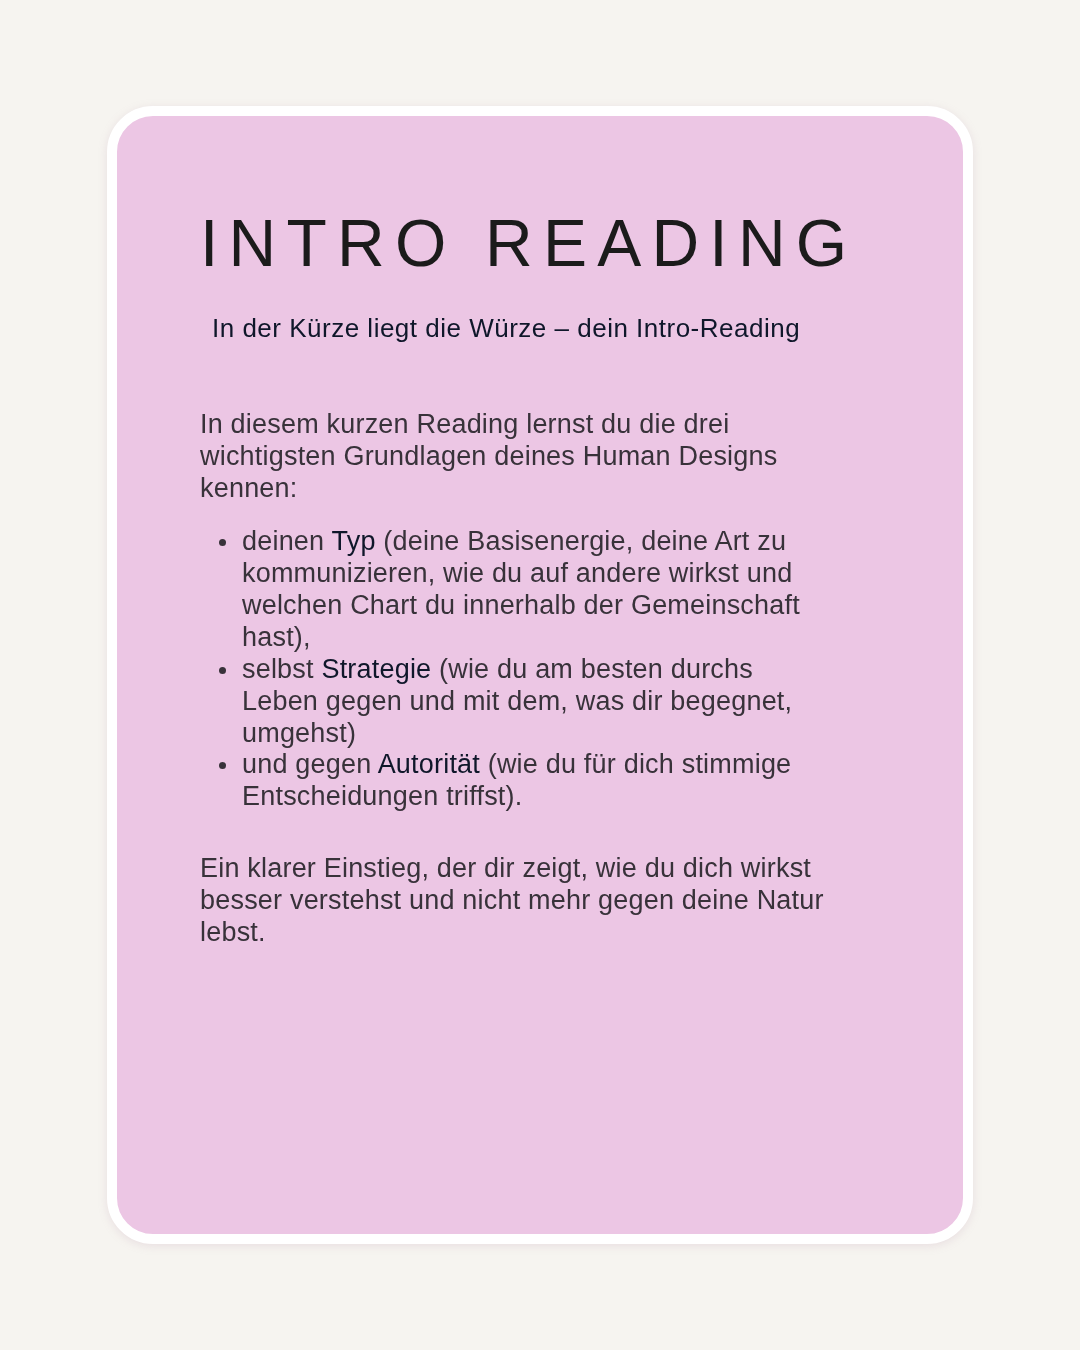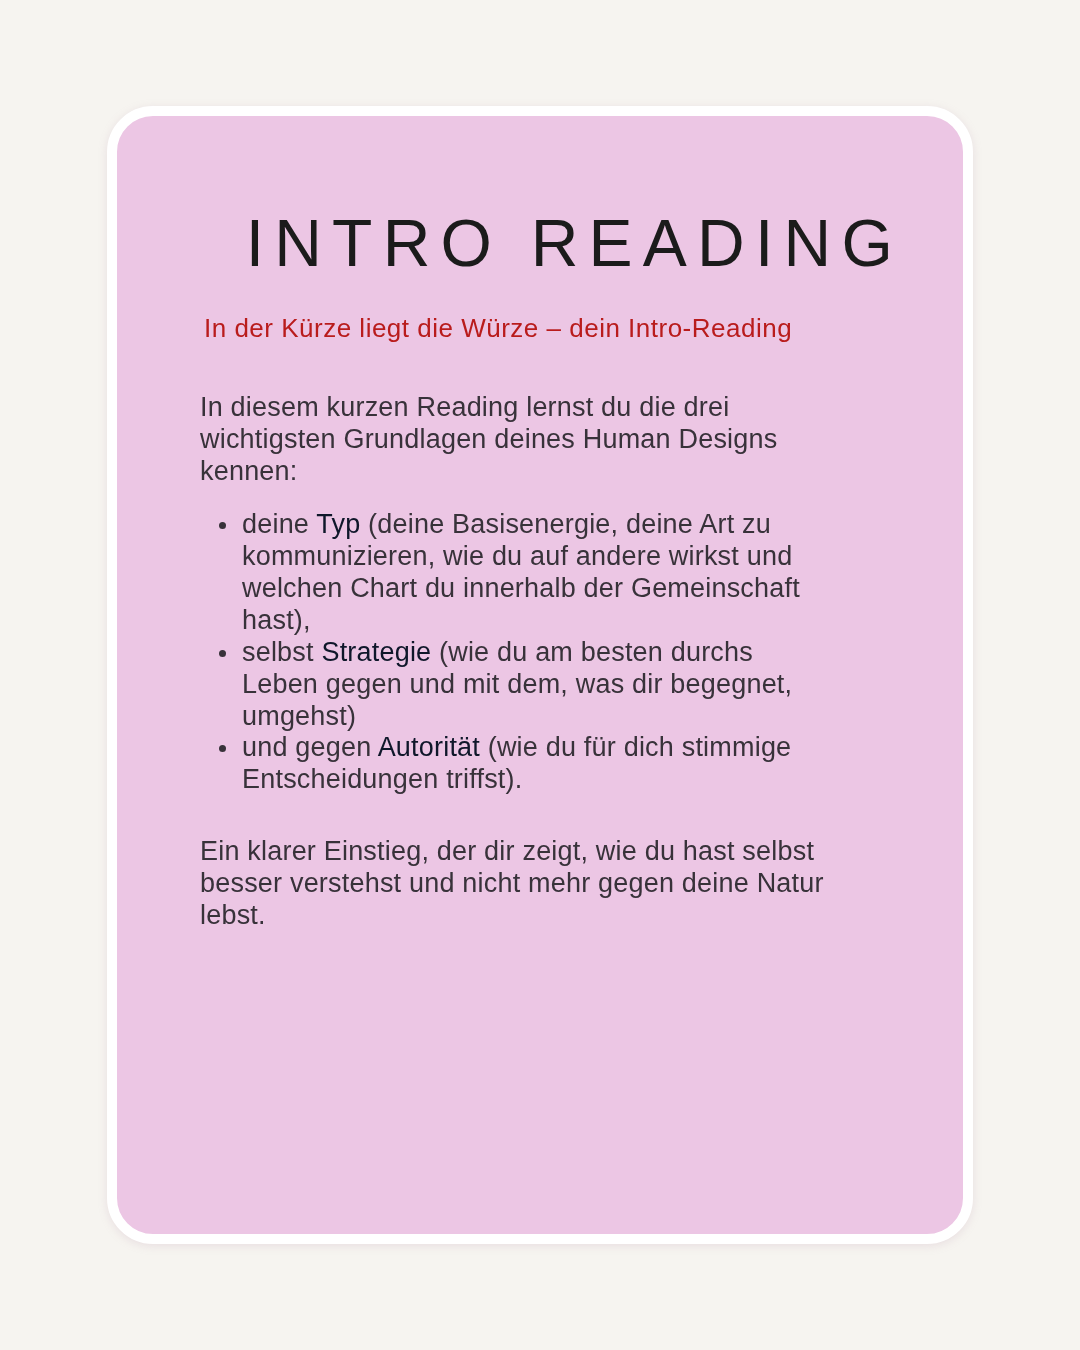--- a/index.html
+++ b/index.html
@@ -33,39 +33,38 @@
     padding: 94px 60px 0 83px;
   }
   h1.title {
     margin: 0;
     font-size: 66px;
     line-height: 1;
     font-weight: 300;
     letter-spacing: 0.155em;
     color: #1b1b1b;
     white-space: nowrap;
-    text-align: right;
   }
   p.subtitle {
-    margin: 36px 0 0 4px;
+    margin: 36px 0 0 12px;
     font-size: 26px;
     line-height: 1.3;
     letter-spacing: 0.5px;
-    color: #b91c1c;
+    color: #0f172a;
     white-space: nowrap;
   }
   .para {
     font-size: 27px;
     line-height: 1.18;
     letter-spacing: 0.2px;
     color: #38323a;
     width: 625px;
     margin: 0;
   }
-  .para.intro  { margin-top: 46px; }
+  .para.intro  { margin-top: 63px; }
   .para.closing{ margin-top: 40px; }
   ul.bullets {
     margin: 22px 0 0 0;
     padding: 0 0 0 40px;
     width: 612px;
     box-sizing: border-box;
     list-style: disc outside;
   }
   ul.bullets li {
     font-size: 27px;
@@ -98,22 +97,22 @@
 <div class="card">
   <div class="content">
 
     <h1 class="title">INTRO READING</h1>
 
     <p class="subtitle">In der Kürze liegt die Würze – dein Intro-Reading</p>
 
     <p class="para intro">In diesem kurzen Reading lernst du die drei wichtigsten Grundlagen deines Human Designs kennen:</p>
 
     <ul class="bullets">
-      <li><span>deine </span><strong>Typ</strong><span> (deine Basisenergie, deine Art zu kommunizieren, wie du auf andere wirkst und welchen Chart du innerhalb der Gemeinschaft hast),</span></li>
+      <li><span>deinen </span><strong>Typ</strong><span> (deine Basisenergie, deine Art zu kommunizieren, wie du auf andere wirkst und welchen Chart du innerhalb der Gemeinschaft hast),</span></li>
       <li><span>selbst </span><strong>Strategie</strong><span> (wie du am besten durchs Leben gegen und mit dem, was dir begegnet, umgehst)</span></li>
       <li><span>und gegen </span><strong>Autorität</strong><span> (wie du für dich stimmige Entscheidungen triffst).</span></li>
     </ul>
 
-    <p class="para closing">Ein klarer Einstieg, der dir zeigt, wie du hast selbst besser verstehst und nicht mehr gegen deine Natur lebst.</p>
+    <p class="para closing">Ein klarer Einstieg, der dir zeigt, wie du dich wirkst besser verstehst und nicht mehr gegen deine Natur lebst.</p>
 
 
   </div>
 </div>
 
 </body></html>

